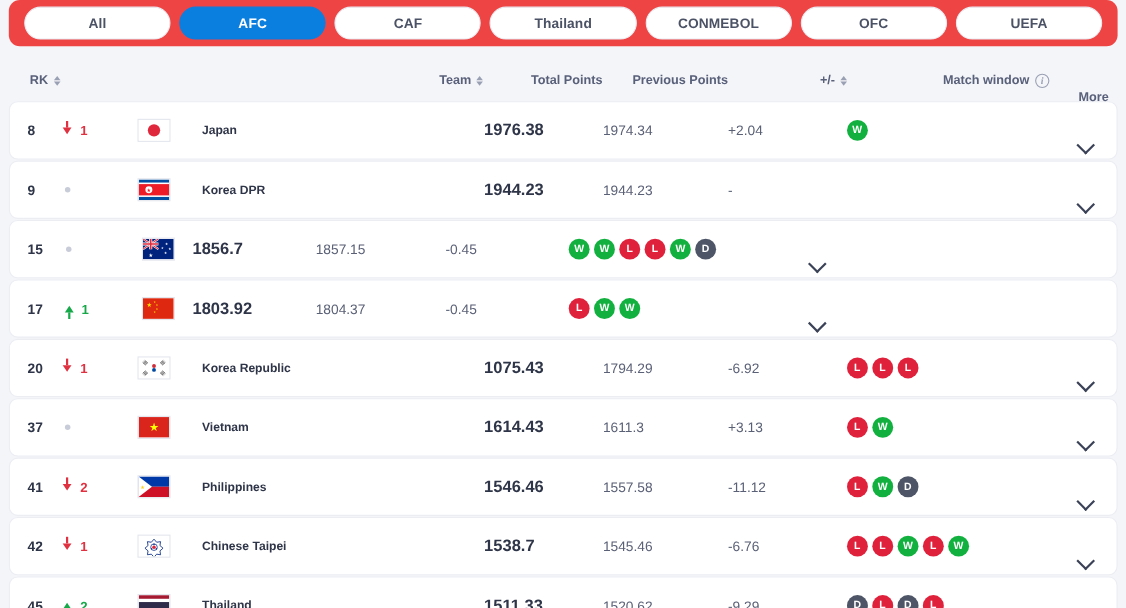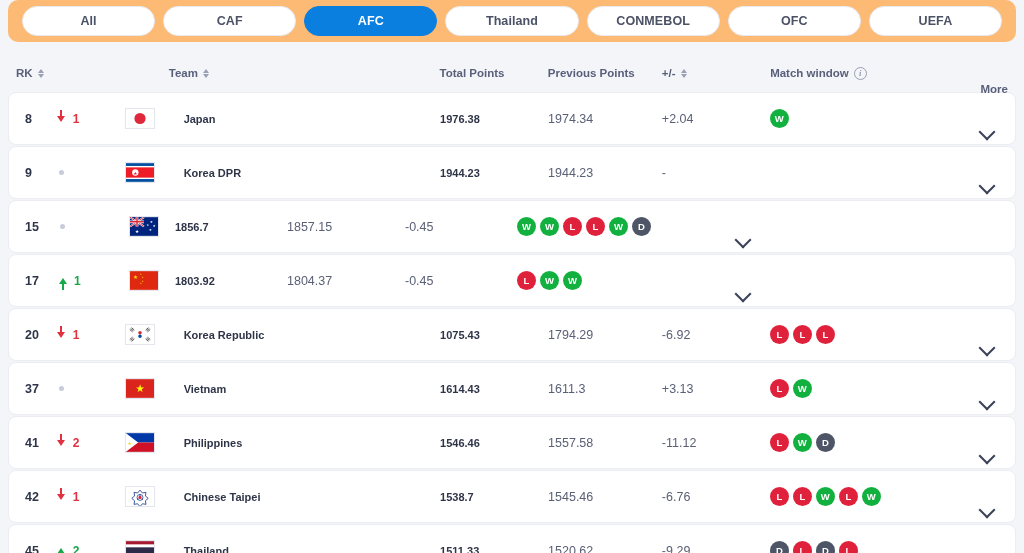--- a/index.html
+++ b/index.html
@@ -5,21 +5,21 @@
   * { box-sizing: border-box; margin: 0; padding: 0; }
   html, body {
     width: 1024px; height: 553px;
     background: #f4f5f9;
     font-family: "Liberation Sans", sans-serif;
     overflow: hidden;
   }
 
   
   .tabbar-wrap {
-    background: #fdba74;
+    background: #ef4444;
     border-radius: 10px;
     margin: 0 8px;
     padding: 0;
     height: 42px;
     display: flex;
     align-items: center;
     justify-content: flex-end;
   }
   .tabbar {
     display: flex;
@@ -57,20 +57,21 @@
     margin-top: 12px;
   }
   .thead .hcell {
     font-size: 11.5px;
     font-weight: 700;
     color: #59607a;
     display: flex;
     align-items: center;
     gap: 5px;
     white-space: nowrap;
+    justify-content: flex-end;
   }
 
   
   .c-rk     { width: 40px; }
   .c-mv     { width: 72px; }
   .c-flag   { width: 46px; }
   .c-team   { width: 280px; }
   .c-total  { width: 112px; }
   .c-prev   { width: 118px; }
   .c-diff   { width: 112px; }
@@ -166,21 +167,21 @@
   .flagbox > svg { display: block; width: 100%; height: 100%; }
 
   .team {
     font-size: 11px;
     font-weight: 700;
     color: #2f3548;
     padding-left: 14px;
   }
 
   .total {
-    font-size: 11px;
+    font-size: 15px;
     font-weight: 700;
     color: #2f3548;
   }
   .prev, .diff {
     font-size: 12.5px;
     font-weight: 400;
     color: #5a6076;
   }
 
   .badges { display: flex; gap: 4px; align-items: center; }
@@ -210,25 +211,25 @@
   }
 </style>
 </head>
 <body>
 
 <div class="tabbar-wrap">
   <div class="tabbar" id="tabbar">
       <div class="tab">
         <span>All</span>
       </div>
+      <div class="tab active">
+        <span>AFC</span>
+      </div>
       <div class="tab">
         <span>CAF</span>
-      </div>
-      <div class="tab active">
-        <span>AFC</span>
       </div>
       <div class="tab">
         <span>Thailand</span>
       </div>
       <div class="tab">
         <span>CONMEBOL</span>
       </div>
       <div class="tab">
         <span>OFC</span>
       </div>

